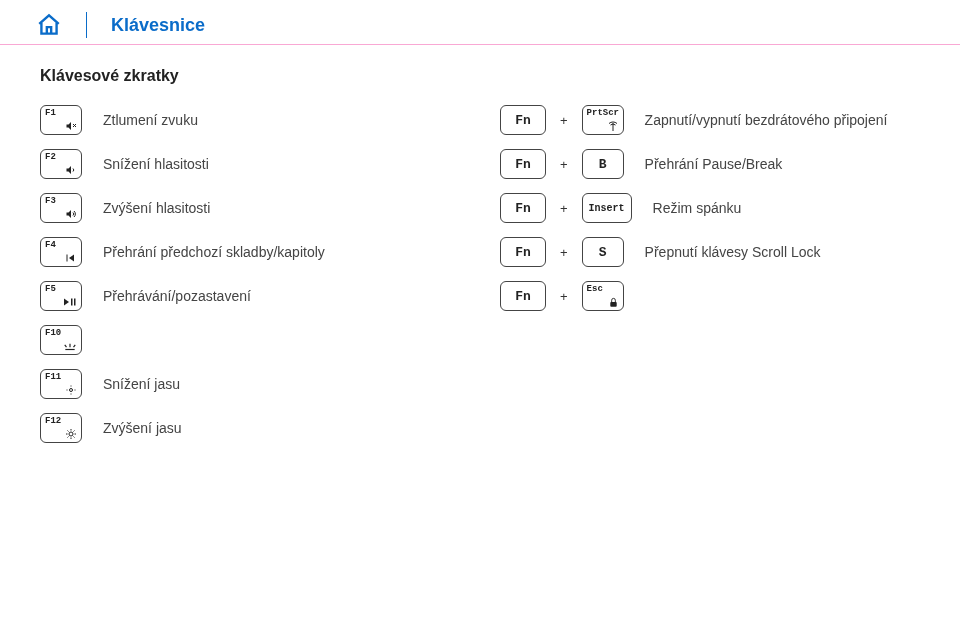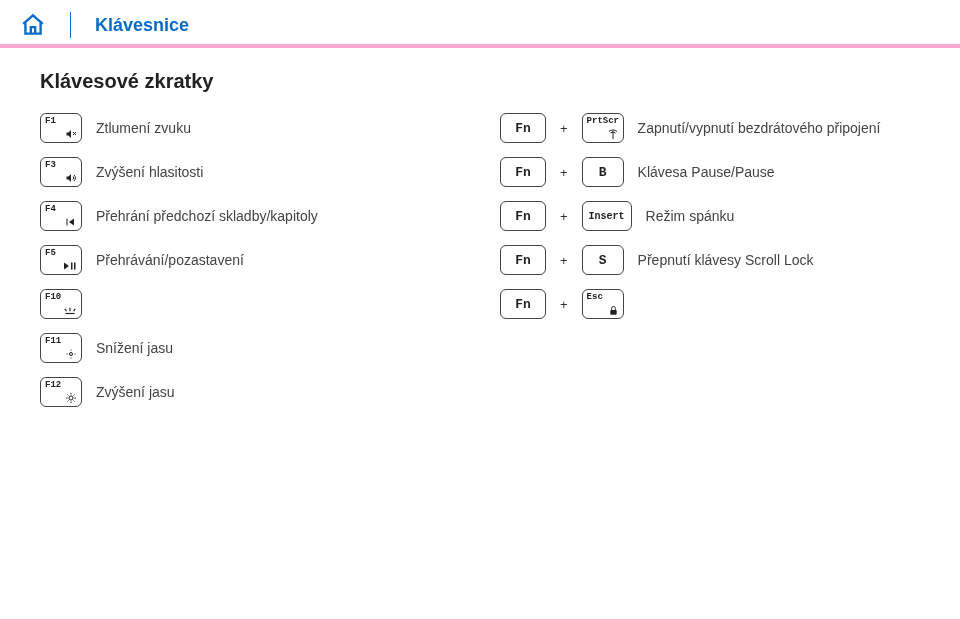--- a/index.html
+++ b/index.html
@@ -7,42 +7,42 @@
     font-family: "Segoe UI", Arial, sans-serif;
     background: #ffffff;
     width: 960px;
     height: 619px;
     overflow: hidden;
     color: #333;
   }
   .header {
     display: flex;
     align-items: center;
-    padding: 12px 40px 6px 20px;
-    border-bottom: 4px solid #f9a8d4;
+    padding: 12px 40px 6px 36px;
+    border-bottom: 1px solid #f9a8d4;
     gap: 24px;
   }
   .header .home {
     color: #0a6cc9;
     display: flex;
     align-items: center;
   }
   .header .divider {
     width: 1px;
     height: 26px;
     background: #0a6cc9;
   }
   .header .title {
     color: #0a6cc9;
     font-weight: 700;
     font-size: 18px;
   }
   .section-title {
     font-weight: 700;
-    font-size: 20px;
+    font-size: 16px;
     color: #222;
     margin: 22px 0 18px 40px;
   }
   .content {
     display: flex;
     padding: 0 40px;
     gap: 60px;
   }
   .col {
     display: flex;
@@ -94,20 +94,21 @@
   }
   .plus {
     font-size: 13px;
     font-weight: 400;
     color: #333;
   }
   .desc {
     font-size: 14px;
     color: #444;
     font-weight: 400;
+    margin-left: 7px;
   }
   svg.icon { display: block; }
 </style>
 </head>
 <body>
 
 <div class="header">
   <span class="home">
     <svg class="icon" width="26" height="26" viewBox="0 0 24 24" fill="none" stroke="#0a6cc9" stroke-width="2.2">
       <path d="M3 11 L12 3 L21 11"></path>
@@ -132,20 +133,32 @@
           <svg class="icon" width="12" height="12" viewBox="0 0 24 24" fill="#222">
               <path d="M3 9v6h4l5 5V4L7 9H3z"></path>
               <line x1="16" y1="8" x2="22" y2="14" stroke="#222" stroke-width="2"></line>
               <line x1="22" y1="8" x2="16" y2="14" stroke="#222" stroke-width="2"></line>
             </svg>
         </span>
       </span>
       <span class="desc">Ztlumení zvuku</span>
     </div>
 
+    <div class="row">
+      <span class="key">
+        <span class="lbl-top">F2</span>
+        <span class="icon-bottom">
+          <svg class="icon" width="12" height="12" viewBox="0 0 24 24" fill="#222">
+              <path d="M3 9v6h4l5 5V4L7 9H3z"></path>
+              <path d="M16 9a4 4 0 010 6" fill="none" stroke="#222" stroke-width="2"></path>
+            </svg>
+        </span>
+      </span>
+      <span class="desc">Snížení hlasitosti</span>
+    </div>
 
     <div class="row">
       <span class="key">
         <span class="lbl-top">F3</span>
         <span class="icon-bottom">
           <svg class="icon" width="12" height="12" viewBox="0 0 24 24" fill="#222">
               <path d="M3 9v6h4l5 5V4L7 9H3z"></path>
               <path d="M16 9a4 4 0 010 6" fill="none" stroke="#222" stroke-width="2"></path>
               <path d="M18 6a8 8 0 010 12" fill="none" stroke="#222" stroke-width="2"></path>
             </svg>
@@ -257,21 +270,21 @@
     </div>
 
     <div class="row">
       <span class="key fn-key">
           <span class="center">Fn</span>
         </span>
       <span class="plus">+</span>
       <span class="key">
           <span class="center">B</span>
         </span>
-      <span class="desc">Klávesa Pause/Pause</span>
+      <span class="desc">Přehrání Pause/Break</span>
     </div>
 
     <div class="row">
       <span class="key fn-key">
           <span class="center">Fn</span>
         </span>
       <span class="plus">+</span>
       <span class="key">
           <span class="center" style="font-size:10px">Insert</span>
         </span>

